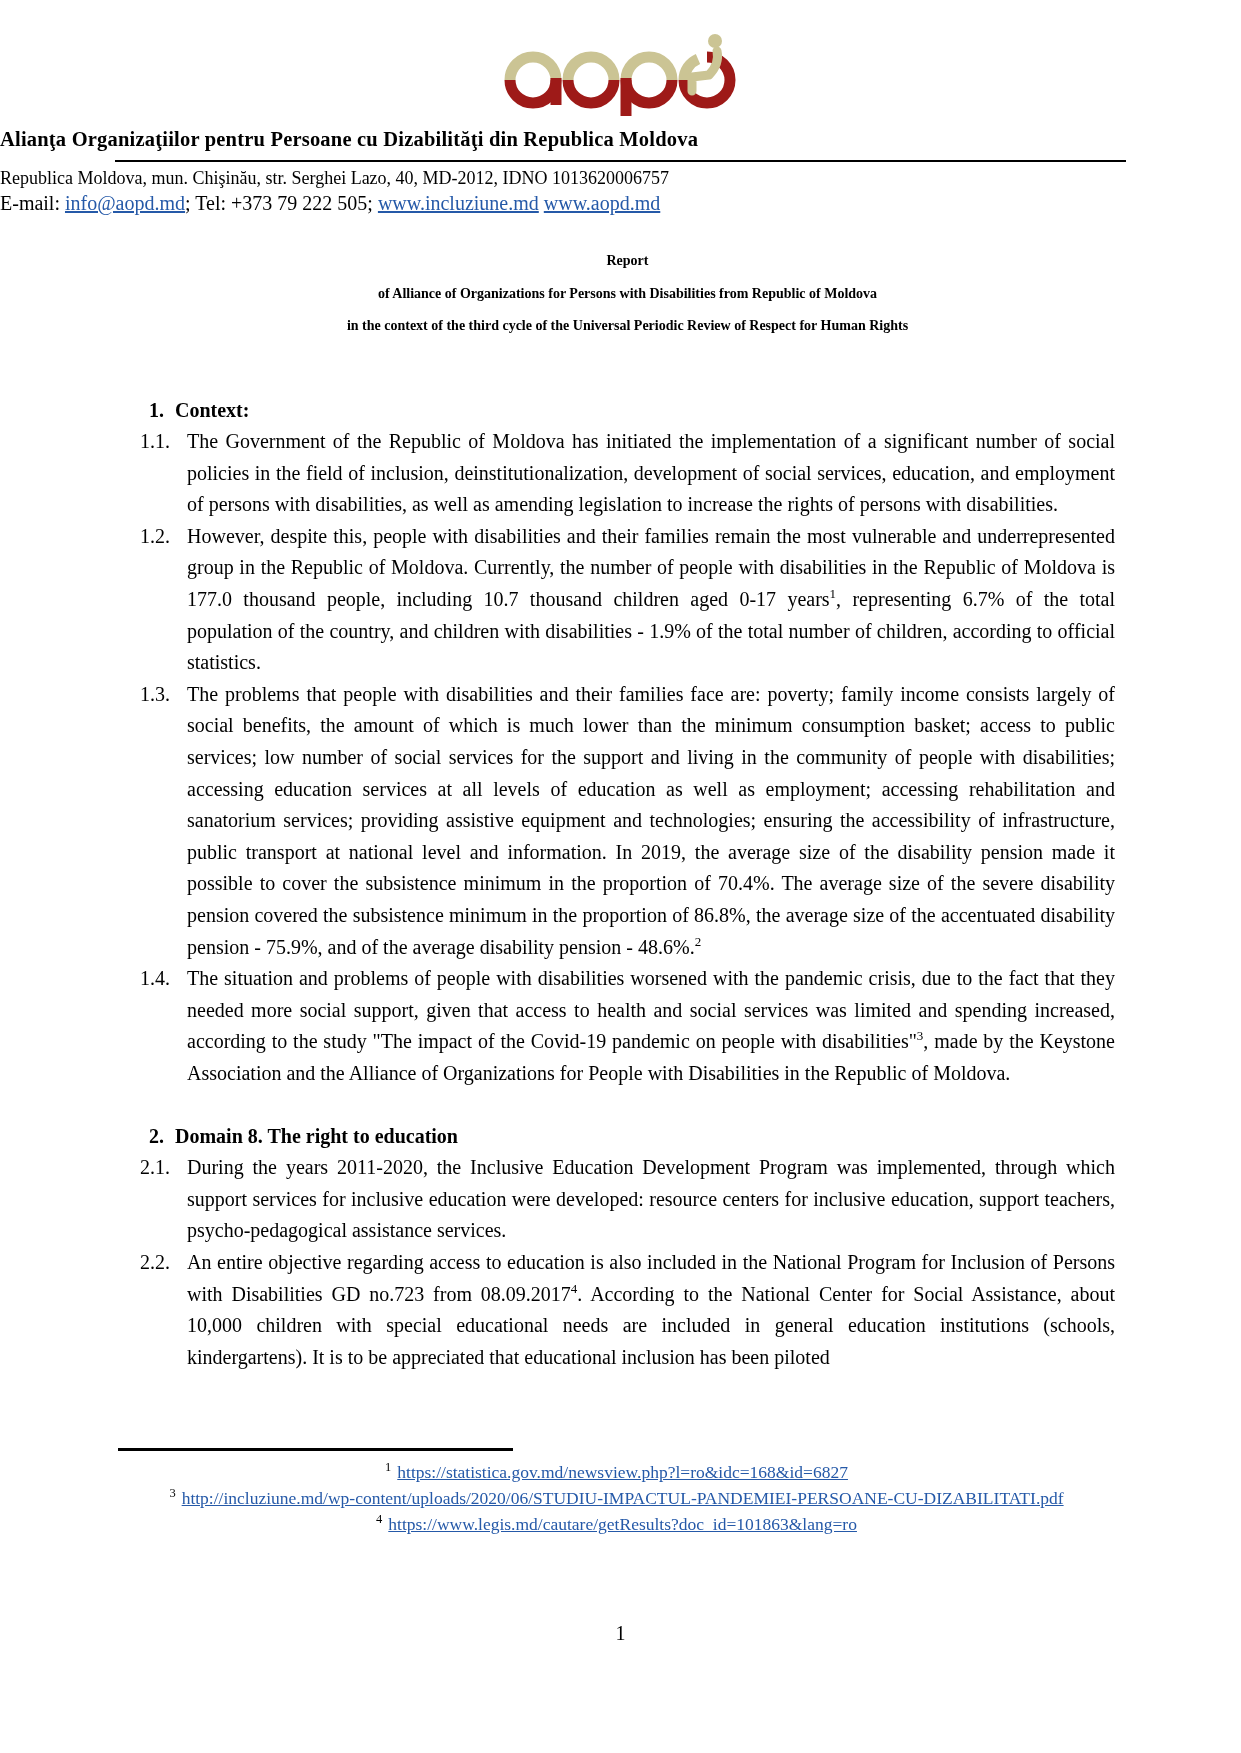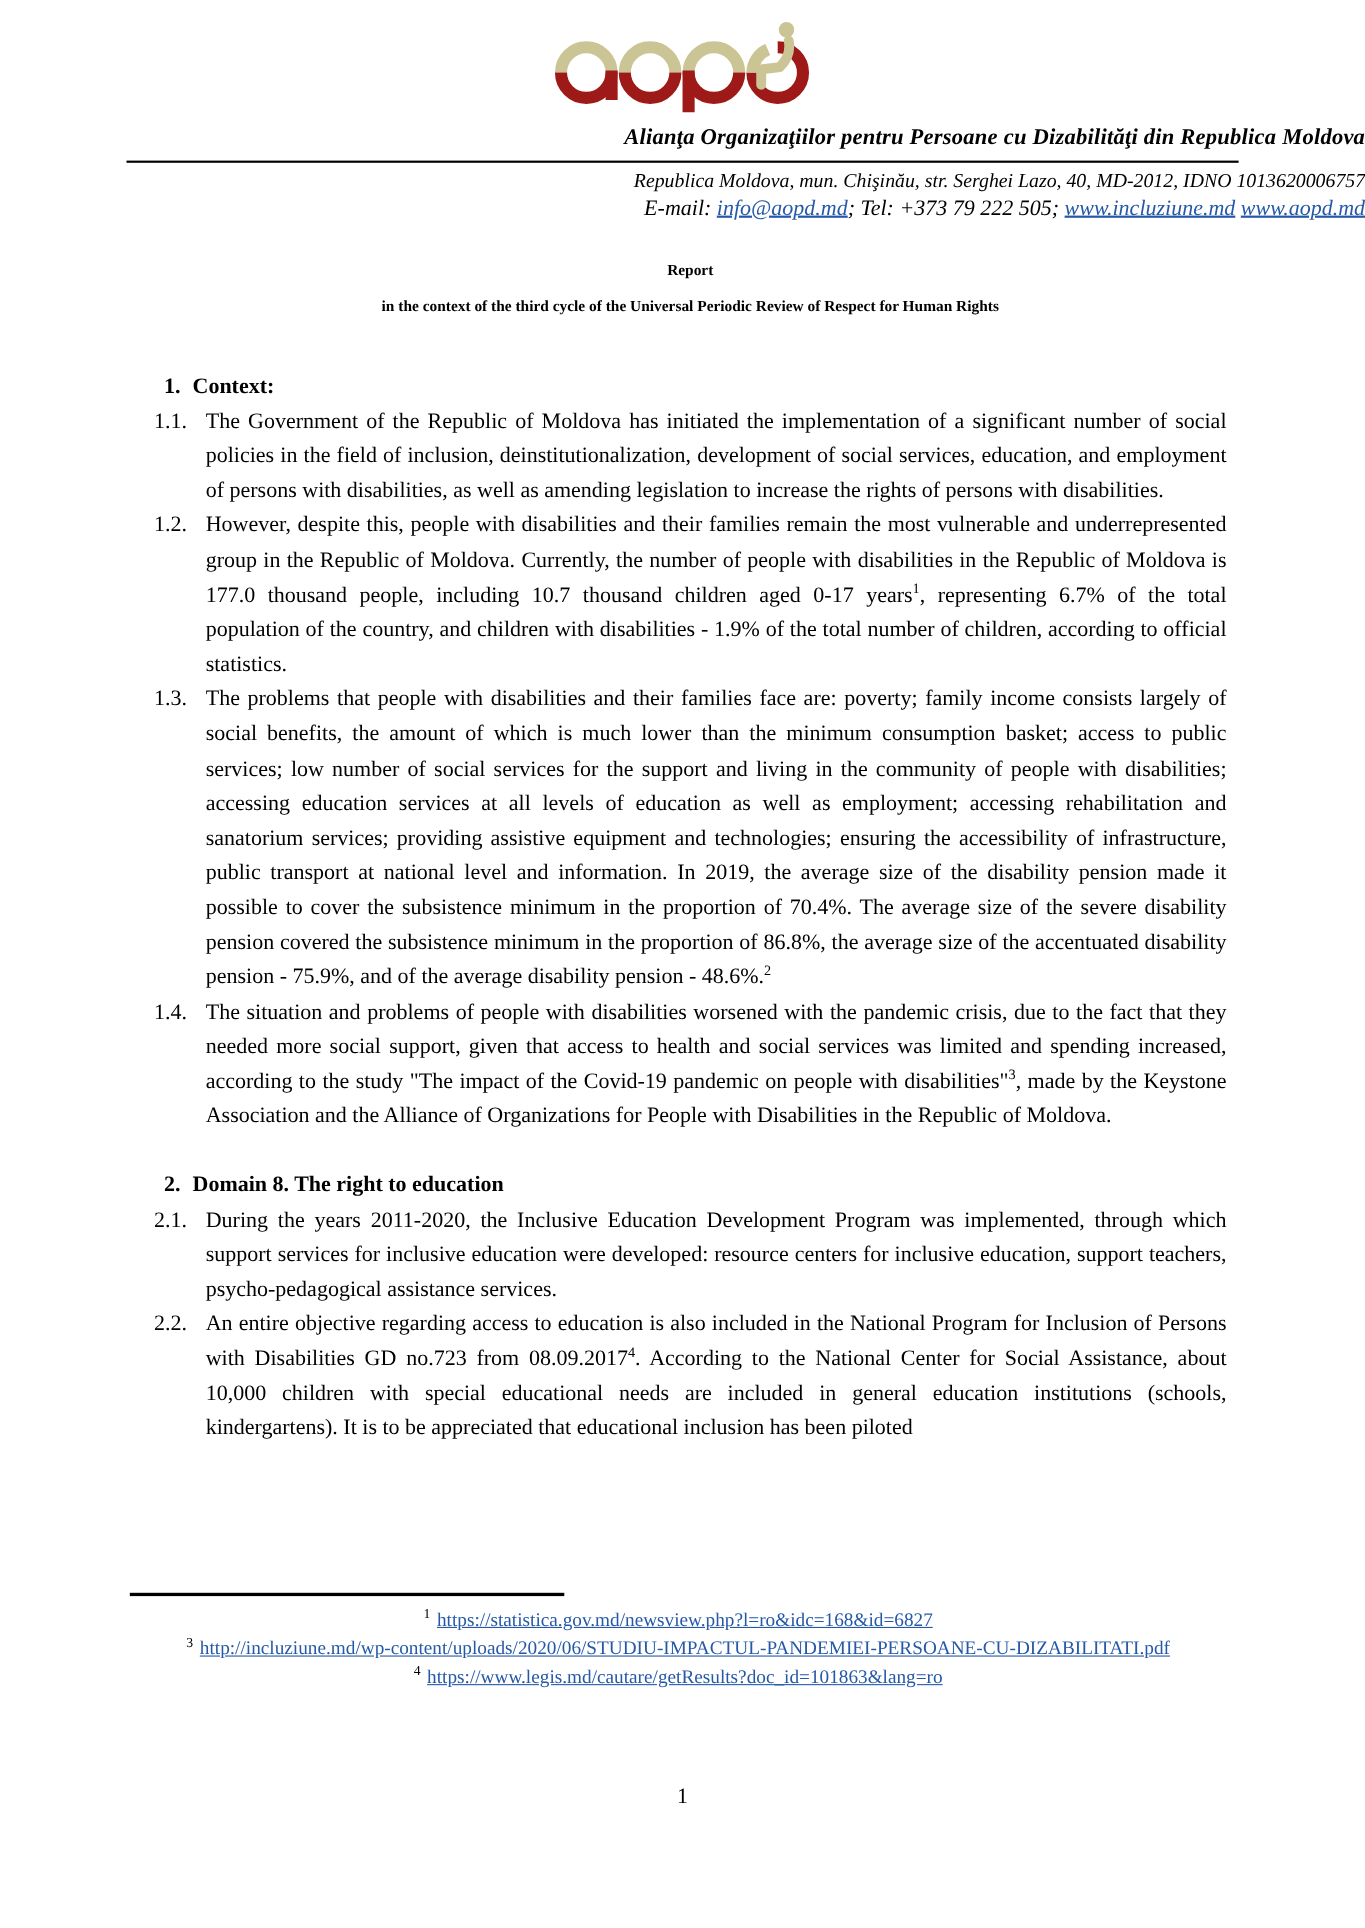--- a/index.html
+++ b/index.html
@@ -4,32 +4,32 @@
 <style>
   html,body{margin:0;padding:0;}
   body{
     width:1241px;height:1753px;background:#ffffff;color:#000;
     font-family:"Liberation Serif","DejaVu Serif",serif;
     position:relative;overflow:hidden;
   }
   .page{position:absolute;inset:0;}
 
   
-  header{text-align:right;padding-top:14px;font-style:italic;}
+  header{text-align:left;padding-top:28px;}
   .logo svg{display:block;margin:0 auto;}
   .org-name{font-weight:bold;font-size:20.5px;margin-top:8px;letter-spacing:0.2px;}
   .rule{border:none;border-top:2.5px solid #000;margin:9px 115px 6px 115px;}
   .address{font-size:18px;}
   .contact{font-size:20px;margin-top:3px;}
   a.lnk{color:#2559a8;text-decoration:underline;cursor:pointer;}
 
   
   main{padding:0 126px 0 140px;font-size:20px;line-height:31.6px;text-align:justify;}
   .title{text-align:center;font-weight:bold;margin-top:30px;font-size:14px;line-height:32.5px;text-align:center;}
-  .sec-heading{font-weight:bold;margin-top:40px;text-align:left;}
+  .sec-heading{font-weight:bold;margin-top:52px;text-align:left;}
   .sec-heading .sec-num{display:inline-block;width:26px;margin-left:9px;}
   .sec-heading.sec2{margin-top:31px;}
   .item{position:relative;padding-left:47px;}
   .item-num{position:absolute;left:0;top:0;}
   sup.fnref{font-size:13px;line-height:0;vertical-align:super;}
 
   
   footer{position:absolute;left:118px;right:126px;top:1448px;font-size:17.5px;line-height:25.8px;text-align:center;}
   .fn-rule{width:395px;border:none;border-top:3px solid #000;margin:0 0 9px 0;}
   .fn{margin:0;}
@@ -66,20 +66,21 @@
     </div>
     <div class="org-name">Alianţa Organizaţiilor pentru Persoane cu Dizabilităţi din Republica Moldova</div>
     <hr class="rule">
     <div class="address">Republica Moldova, mun. Chişinău, str. Serghei Lazo, 40, MD-2012, IDNO 1013620006757</div>
     <div class="contact"><span>E-mail: </span><a class="lnk">info@aopd.md</a><span>; Tel: +373 79 222 505; </span><a class="lnk">www.incluziune.md</a><span> </span><a class="lnk">www.aopd.md</a></div>
   </header>
 
   <main>
     <div class="title">
       <div>Report</div>
+      <div>of Alliance of Organizations for Persons with Disabilities from Republic of Moldova</div>
       <div>in the context of the third cycle of the Universal Periodic Review of Respect for Human Rights</div>
     </div>
 
     <div class="sec-heading"><span class="sec-num">1.</span><span>Context:</span></div>
 
     <div class="item">
       <span class="item-num">1.1.</span><span>The Government of the Republic of Moldova has initiated the implementation of a significant number of social policies in the field of inclusion, deinstitutionalization, development of social services, education, and employment of persons with disabilities, as well as amending legislation to increase the rights of persons with disabilities.</span>
     </div>
 
     <div class="item">

